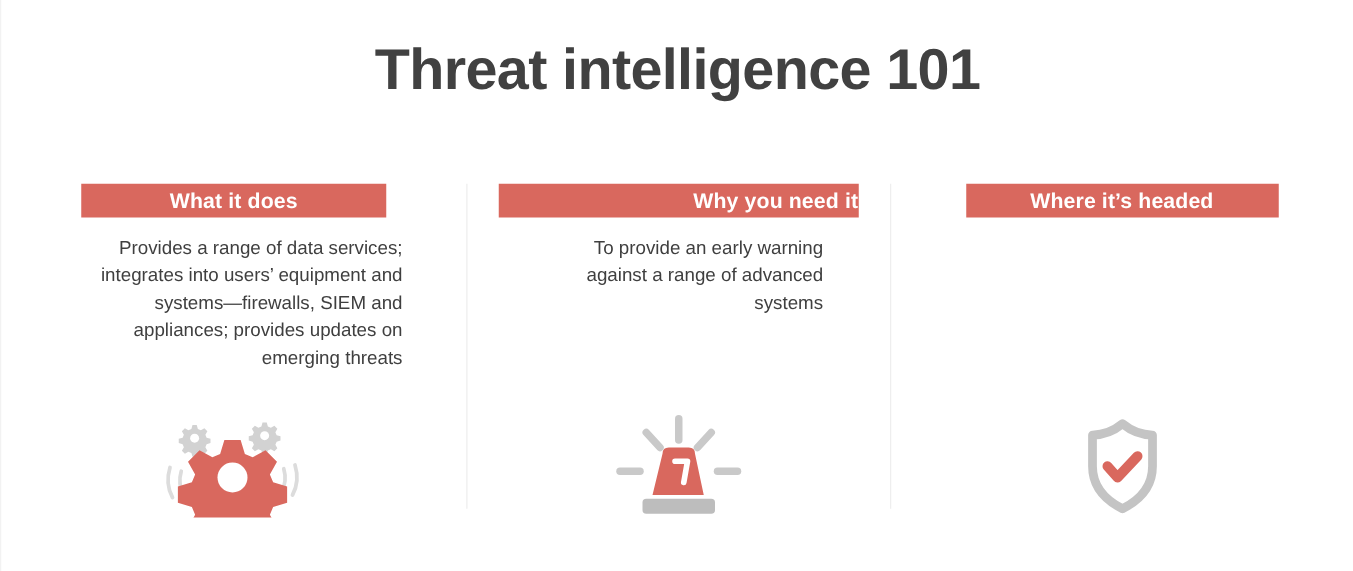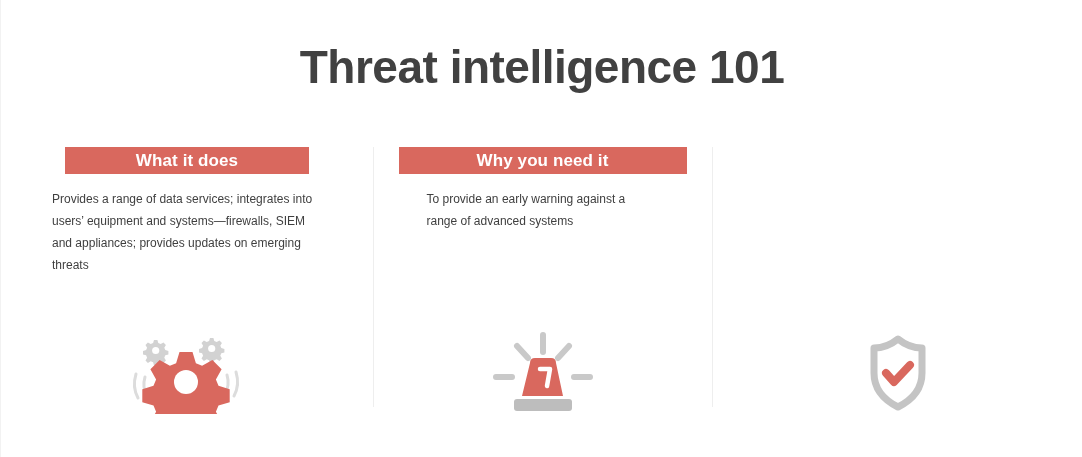--- a/index.html
+++ b/index.html
@@ -19,21 +19,21 @@
   .poster {
     position: relative;
     width: 1082px;
     height: 457px;
     background: #ffffff;
     box-sizing: border-box;
     border-left: 1px solid #f2f2f2;
   }
   .title {
     position: absolute;
-    top: 40px;
+    top: 28px;
     left: 0;
     width: 1082px;
     text-align: center;
     font-size: 46px;
     font-weight: bold;
     letter-spacing: -0.5px;
     color: #414141;
     font-family: "Liberation Sans", sans-serif;
     line-height: 1.2;
     white-space: nowrap;
@@ -76,27 +76,27 @@
     font-weight: bold;
     font-size: 17px;
     text-align: center;
     line-height: 27px;
     height: 27px;
     letter-spacing: 0.1px;
     white-space: nowrap;
     overflow: hidden;
   }
   .col-1 .bar { width: 244px; }
-  .col-2 .bar { width: 288px; }
+  .col-2 .bar { width: 288px; text-align: right; }
   .col-3 .bar { width: 250px; }
 
   .body-text {
     margin-top: 14px;
-    text-align: left;
-    font-size: 12px;
+    text-align: right;
+    font-size: 15px;
     line-height: 22px;
     color: #3f3f3f;
     font-family: "Liberation Sans", sans-serif;
   }
   .col-1 .body-text { width: 270px; }
   .col-2 .body-text { width: 232px; }
   .col-3 .body-text { width: 272px; }
 
   .icon-wrap {
     position: absolute;
@@ -173,20 +173,21 @@
           <path d="M40 31 q0-5 5-5 l16 0 q5 0 5 5 l7 33 -41 0 z" fill="#d9685e"></path>
 
           <path d="M50 37 l10 0 -3 17" stroke="#ffffff" stroke-width="4.5" fill="none" stroke-linecap="round" stroke-linejoin="round"></path>
 
           <rect x="24" y="67" width="58" height="12" rx="3" fill="#bdbdbd"></rect>
         </svg>
       </div>
     </div>
 
     <div class="column col-3">
+      <div class="bar">Where it’s headed</div>
       <div class="icon-wrap">
         <svg width="86" height="82" viewBox="0 0 86 82">
           <path d="M43 7 q-11 9 -24 9 l0 25 q0 22 24 34 q24-12 24-34 l0-25 q-13 0 -24-9 z" fill="none" stroke="#c4c4c4" stroke-width="7" stroke-linejoin="round"></path>
           <path d="M31 41 l8 9 16-17" fill="none" stroke="#d9685e" stroke-width="8" stroke-linecap="round" stroke-linejoin="round"></path>
         </svg>
       </div>
     </div>
 
   </div>
 </div>

